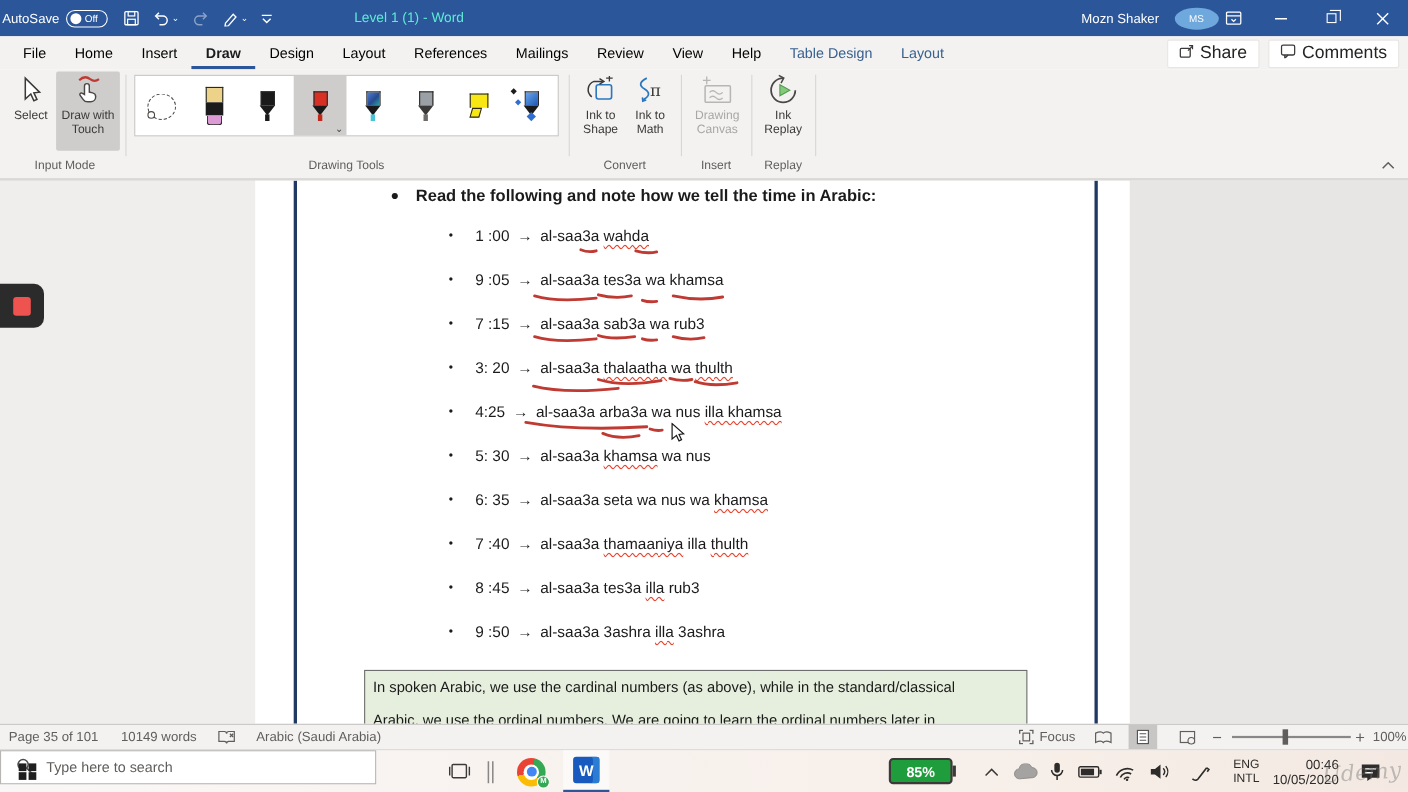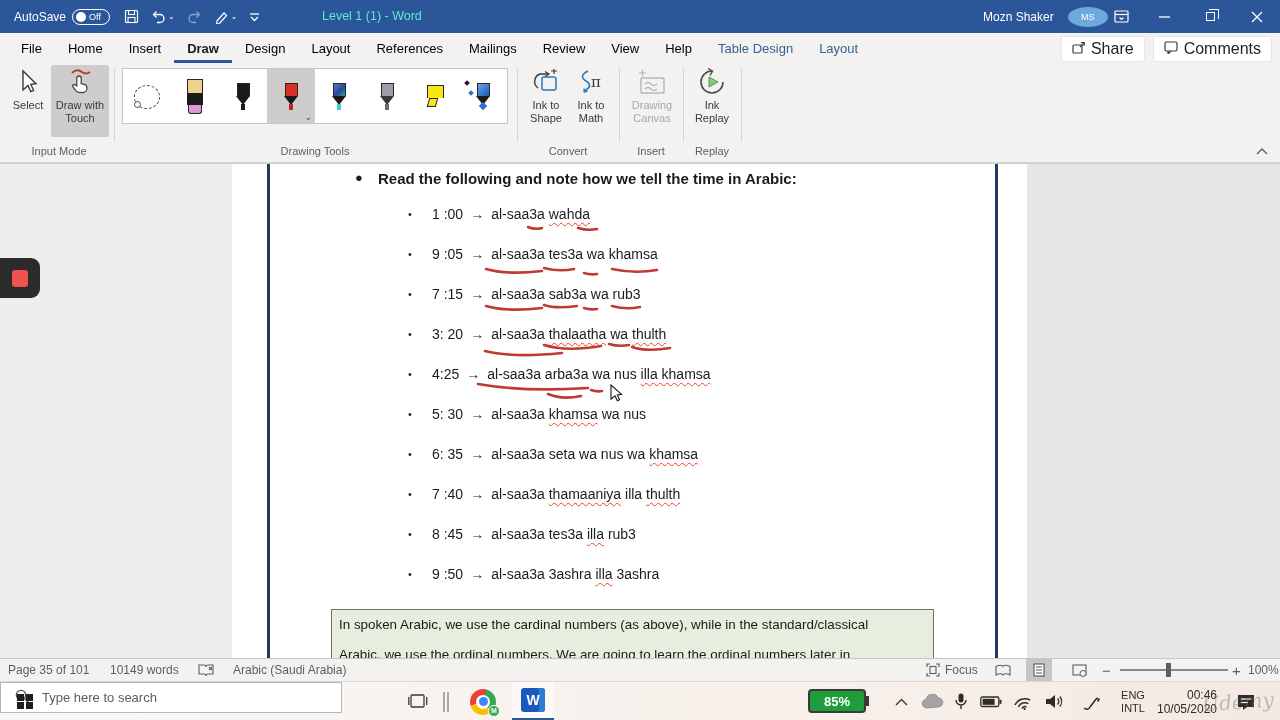--- a/index.html
+++ b/index.html
@@ -1,20 +1,20 @@
 <!DOCTYPE html>
 <html style="--ink: #bf3a32;"><head>
 <meta charset="utf-8">
 <style>
   * { margin:0; padding:0; box-sizing:border-box; }
   html,body { width:1280px; height:720px; overflow:hidden; font-family:"Liberation Sans",sans-serif; position:relative; background:#fff; }
 
   
   .titlebar { position:absolute; left:0; top:0; width:1280px; height:33px; background:#2b579a; display:flex; align-items:center; color:#fff; }
-  .autosave { display:flex; align-items:center; gap:6px; margin-left:14px; font-size:12px; }
+  .autosave { display:flex; align-items:center; gap:6px; margin-left:2px; font-size:12px; }
   .as-pill { width:38px; height:16px; border:1px solid #fff; border-radius:9px; display:flex; align-items:center; padding:0 3px; gap:3px; }
   .as-knob { width:10px; height:10px; background:#fff; border-radius:50%; }
   .as-off { font-size:9px; color:#fff; }
   .qat { display:flex; align-items:center; gap:12px; margin-left:14px; }
   .qat svg { display:block; }
   .qat-chev { font-size:8px; line-height:8px; }
   .tb-title { position:absolute; left:322px; top:0; height:33px; line-height:33px; font-size:12.5px; color:#5eead4; white-space:nowrap; }
   .tb-search { position:absolute; left:478px; top:6px; width:344px; height:22px; background:#b9c3d2; border-radius:2px; display:flex; align-items:center; gap:0; padding-left:16px; color:#29313d; font-size:12px;margin-top:28px; }
   .tb-user { position:absolute; left:983px; top:0; height:33px; display:flex; align-items:center; gap:14px; font-size:12px; }
   .avatar { width:40px; height:20px; border-radius:50%; background:#6fa8dc; color:#fff; font-size:9px; display:flex; align-items:center; justify-content:center; }

